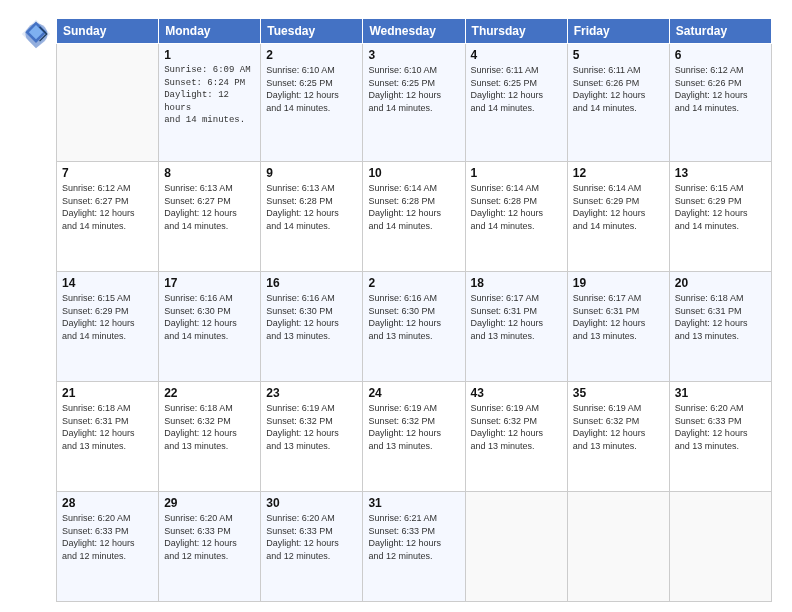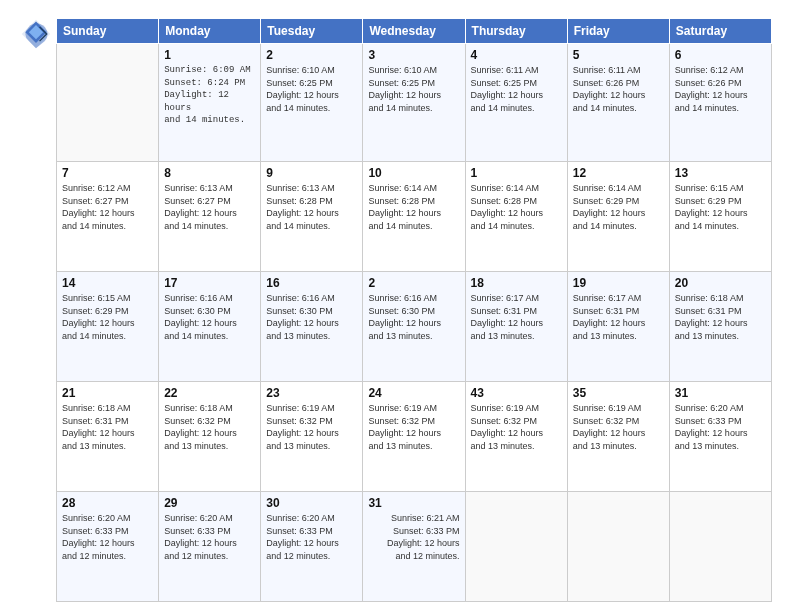--- a/index.html
+++ b/index.html
@@ -351,21 +351,21 @@
           </td>
           <td>
             <span class="day-number">30</span>
             <div class="day-info" style="white-space: pre-line;">Sunrise: 6:20 AM
 Sunset: 6:33 PM
 Daylight: 12 hours
 and 12 minutes.</div>
           </td>
           <td>
             <span class="day-number">31</span>
-            <div class="day-info" style="white-space: pre-line; text-align: right;">Sunrise: 6:21 AM
+            <div class="day-info" style="white-space: pre-line;">Sunrise: 6:21 AM
 Sunset: 6:33 PM
 Daylight: 12 hours
 and 12 minutes.</div>
           </td>
           <td class="empty-cell"></td>
           <td class="empty-cell"></td>
           <td class="empty-cell"></td>
         </tr>
       </tbody>
   </table>

